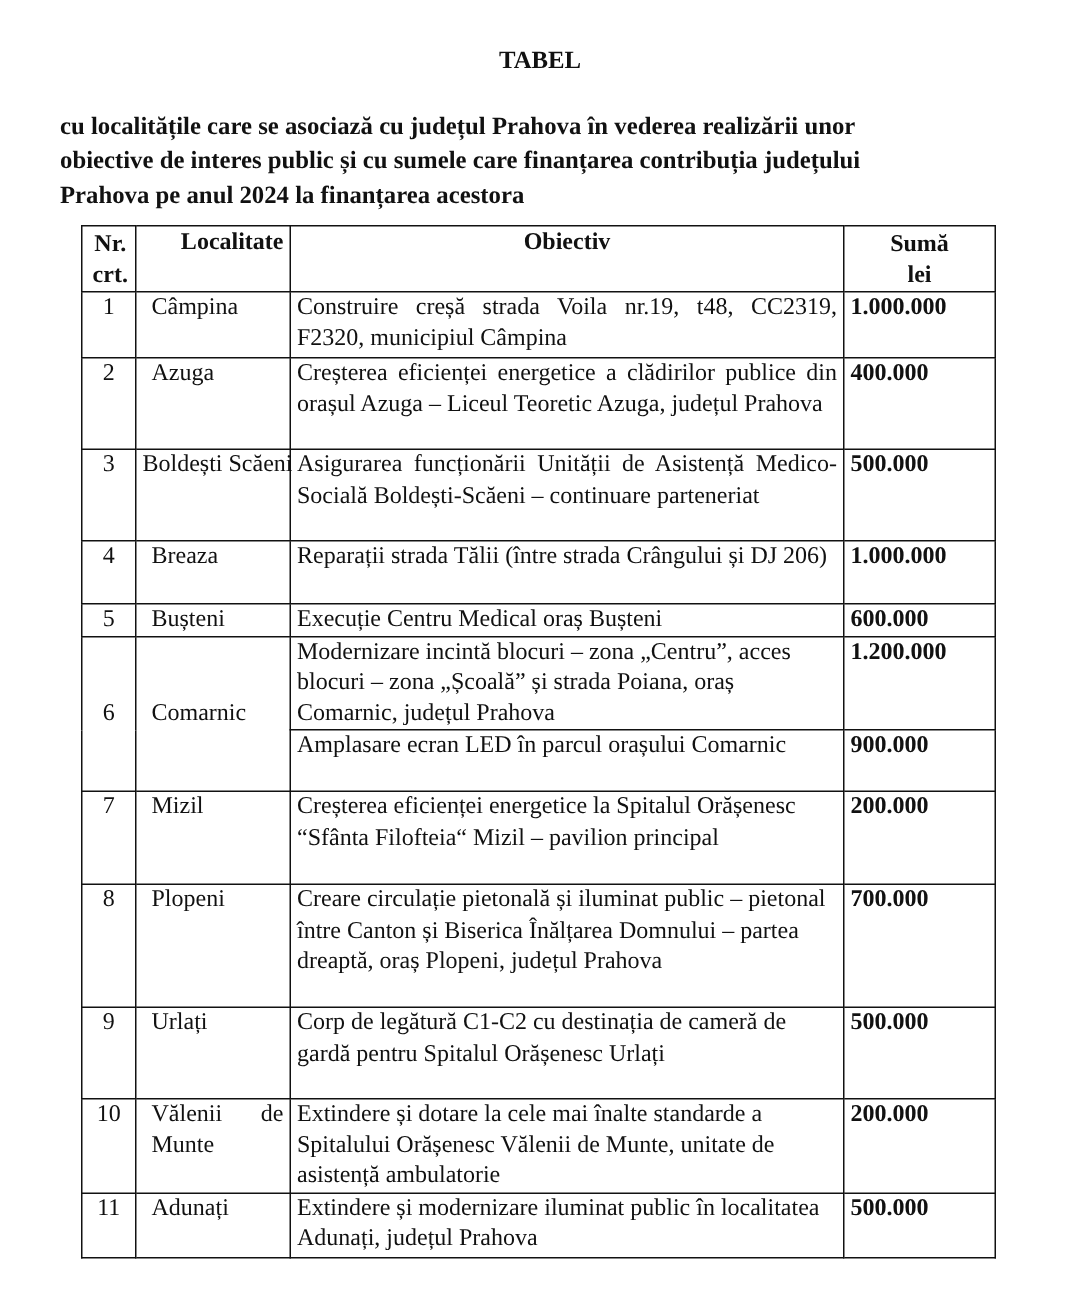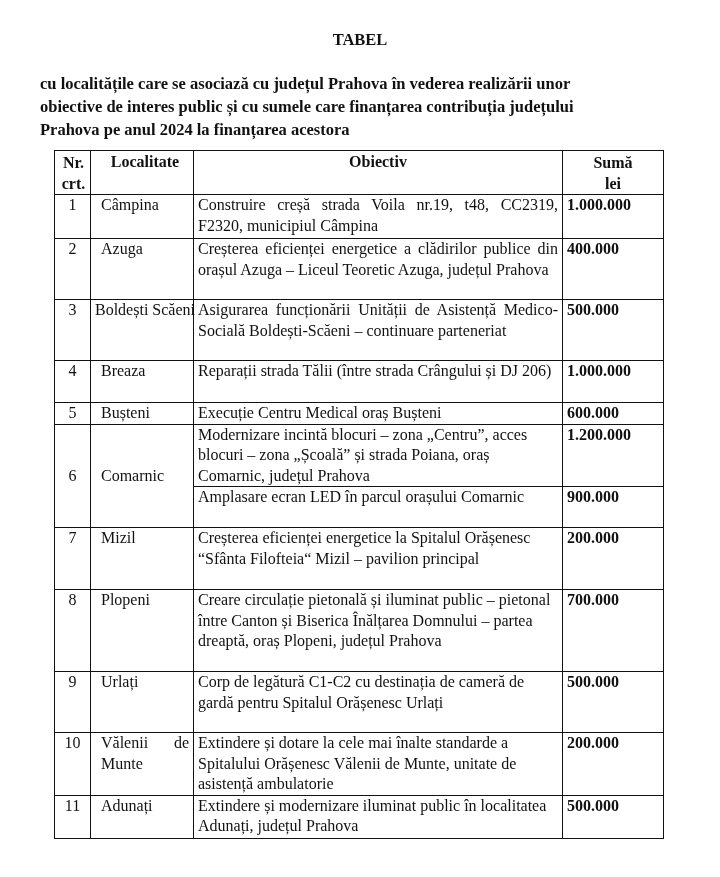--- a/index.html
+++ b/index.html
@@ -26,21 +26,21 @@
       border: 1.3px solid #111111;
       padding: 0 4px;
       vertical-align: top;
     }
     th { font-weight: bold; padding-top: 1px; }
     col.c-nr { width: 36px; }
     col.c-loc { width: 103px; }
     col.c-obj { width: 369px; }
     col.c-sum { width: 101px; }
     .th-nr { text-align: center; line-height: 21px; padding-left: 6px; }
-    .th-loc { text-align: center; padding-left: 10px; }
+    .th-loc { text-align: right; padding-left: 10px; }
     .th-obj { text-align: center; }
     .th-sum { text-align: center; line-height: 21px; }
     td.nr { text-align: center; padding: 0; }
     td.loc { padding-left: 10px; }
     td.obj { text-align: justify; padding-left: 4px; padding-right: 4px; }
     td.obj.left { text-align: left; }
     td.sum { text-align: left; padding-right: 4px; font-weight: bold; }
     td.mid { vertical-align: middle; }
     .loc-split { display: flex; justify-content: space-between; }
     .h1 { height: 42px; }

